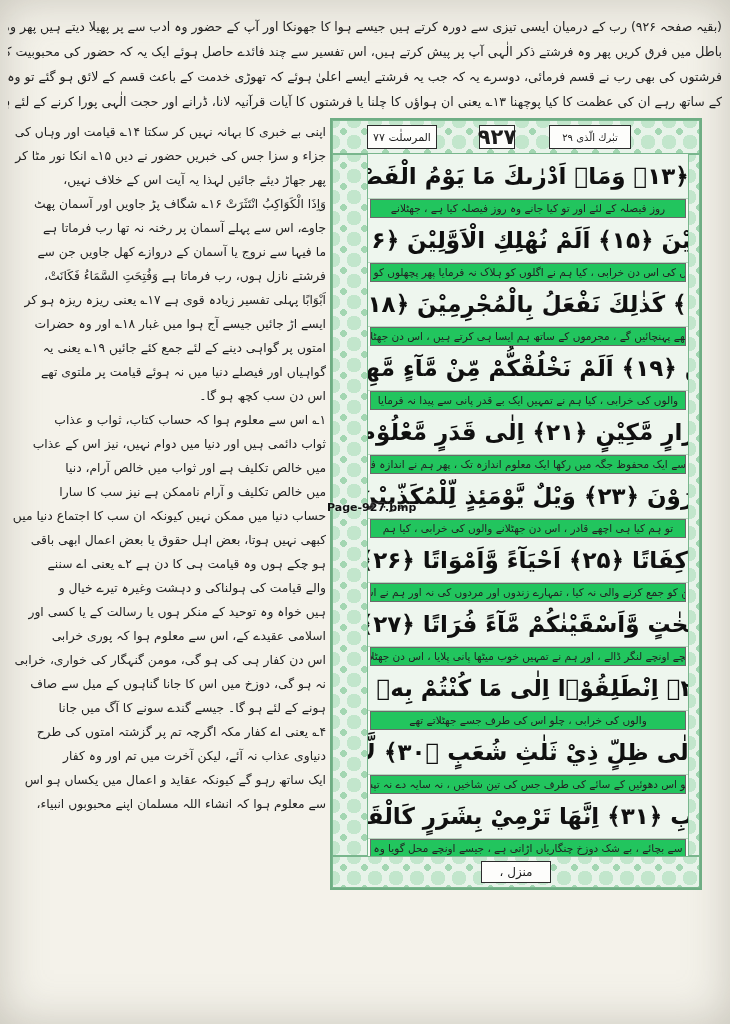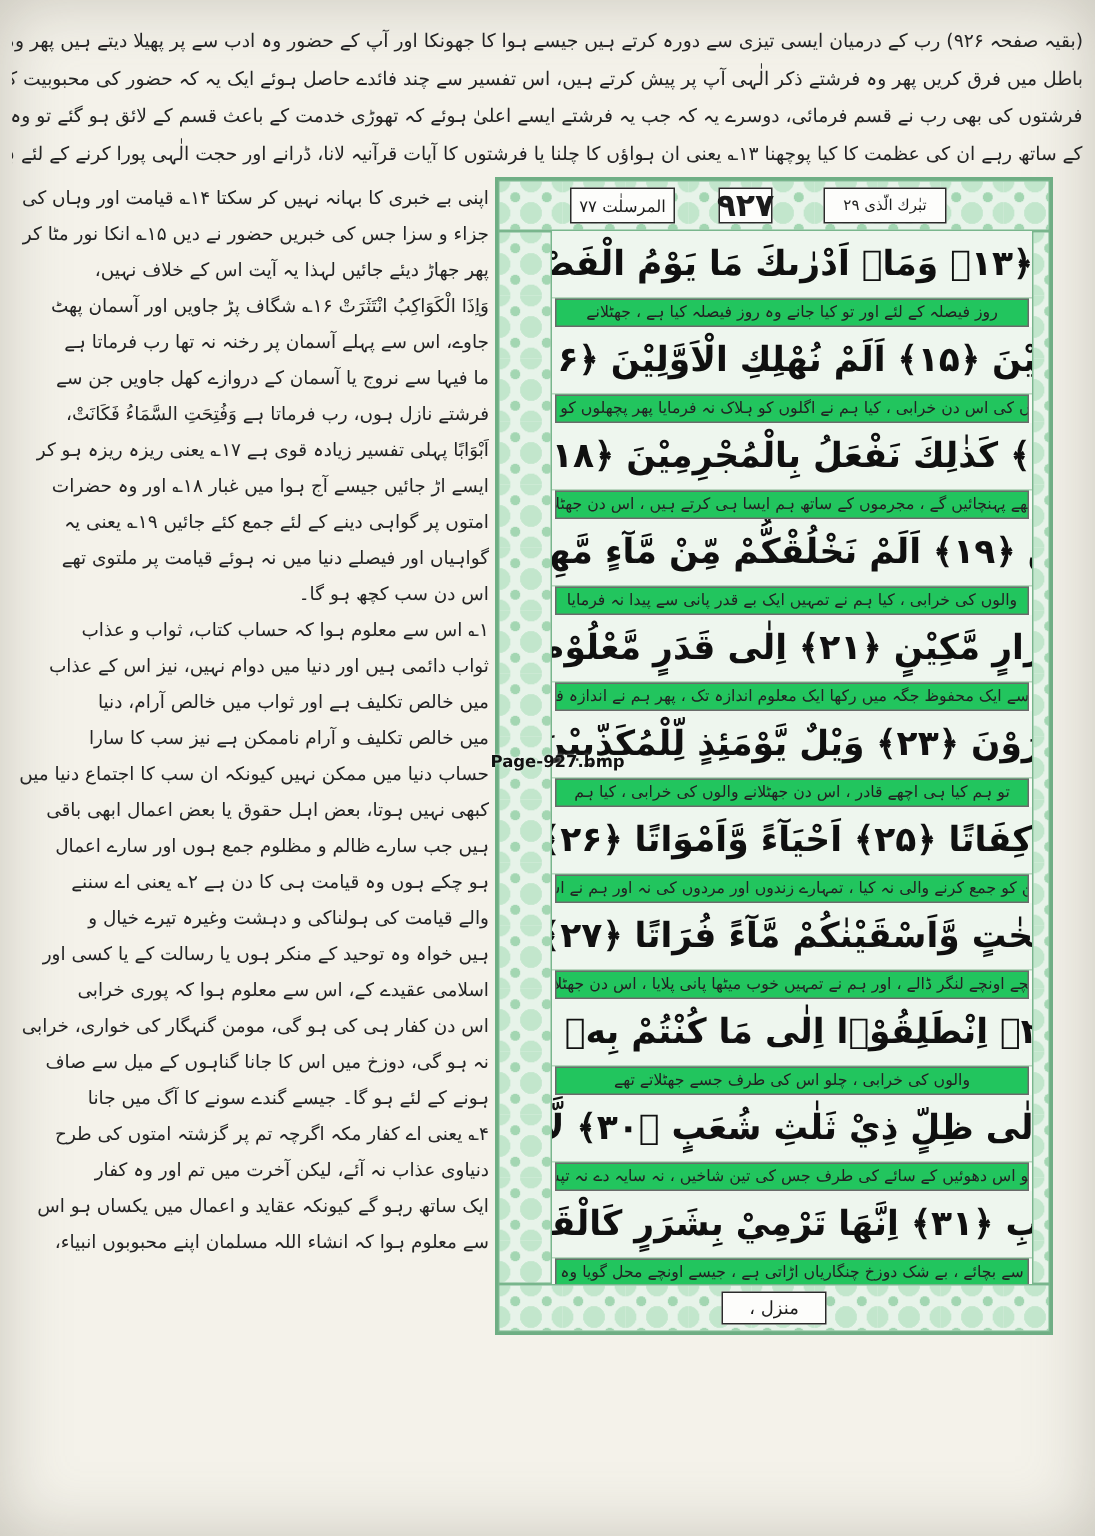--- a/index.html
+++ b/index.html
@@ -43,21 +43,21 @@
       radial-gradient(circle at 100% 100%, #c2e6cc 24%, rgba(194,230,204,0) 25%);
     background-size:21px 21px;
   }
   .band{position:relative;flex:0 0 auto;border:1px solid #79b68d;box-sizing:border-box;}
   .band.top{height:34px;}
   .band.bottom{height:32px;}
   .hdr-box{
     position:absolute;top:4px;height:24px;
     background:#fdfdfb;border:1px solid #2b2b2b;
     display:flex;align-items:center;justify-content:center;
-    direction:rtl;box-sizing:border-box;margin-left:13px;
+    direction:rtl;box-sizing:border-box;
   }
   .hdr-juz{right:68px;width:82px;font-size:10px;}
   .hdr-num{right:184px;width:36px;font-size:21px;font-weight:bold;letter-spacing:1px;}
   .hdr-surah{left:34px;width:70px;font-size:11px;}
   .manzil-box{
     position:absolute;top:4px;right:148px;width:70px;height:22px;
     background:#fdfdfb;border:1px solid #2b2b2b;
     display:flex;align-items:center;justify-content:center;
     font-size:12px;direction:rtl;box-sizing:border-box;
   }
@@ -119,21 +119,20 @@
       <div class="u-line">ایسے اڑ جائیں جیسے آج ہوا میں غبار ۱۸؎ اور وہ حضرات</div>
       <div class="u-line">امتوں پر گواہی دینے کے لئے جمع کئے جائیں ۱۹؎ یعنی یہ</div>
       <div class="u-line">گواہیاں اور فیصلے دنیا میں نہ ہوئے قیامت پر ملتوی تھے</div>
       <div class="u-line">اس دن سب کچھ ہو گا۔</div>
       <div class="u-line">۱؎ اس سے معلوم ہوا کہ حساب کتاب، ثواب و عذاب</div>
       <div class="u-line">ثواب دائمی ہیں اور دنیا میں دوام نہیں، نیز اس کے عذاب</div>
       <div class="u-line">میں خالص تکلیف ہے اور ثواب میں خالص آرام، دنیا</div>
       <div class="u-line">میں خالص تکلیف و آرام ناممکن ہے نیز سب کا سارا</div>
       <div class="u-line">حساب دنیا میں ممکن نہیں کیونکہ ان سب کا اجتماع دنیا میں</div>
       <div class="u-line">کبھی نہیں ہوتا، بعض اہل حقوق یا بعض اعمال ابھی باقی</div>
-      <div class="u-line">ہیں جب سارے ظالم و مظلوم جمع ہوں اور سارے اعمال</div>
       <div class="u-line">ہو چکے ہوں وہ قیامت ہی کا دن ہے ۲؎ یعنی اے سننے</div>
       <div class="u-line">والے قیامت کی ہولناکی و دہشت وغیرہ تیرے خیال و</div>
       <div class="u-line">ہیں خواہ وہ توحید کے منکر ہوں یا رسالت کے یا کسی اور</div>
       <div class="u-line">اسلامی عقیدے کے، اس سے معلوم ہوا کہ پوری خرابی</div>
       <div class="u-line">اس دن کفار ہی کی ہو گی، مومن گنہگار کی خواری، خرابی</div>
       <div class="u-line">نہ ہو گی، دوزخ میں اس کا جانا گناہوں کے میل سے صاف</div>
       <div class="u-line">ہونے کے لئے ہو گا۔ جیسے گندے سونے کا آگ میں جانا</div>
       <div class="u-line">۴؎ یعنی اے کفار مکہ اگرچہ تم پر گزشتہ امتوں کی طرح</div>
       <div class="u-line">دنیاوی عذاب نہ آئے، لیکن آخرت میں تم اور وہ کفار</div>
       <div class="u-line">ایک ساتھ رہو گے کیونکہ عقاید و اعمال میں یکساں ہو اس</div>

